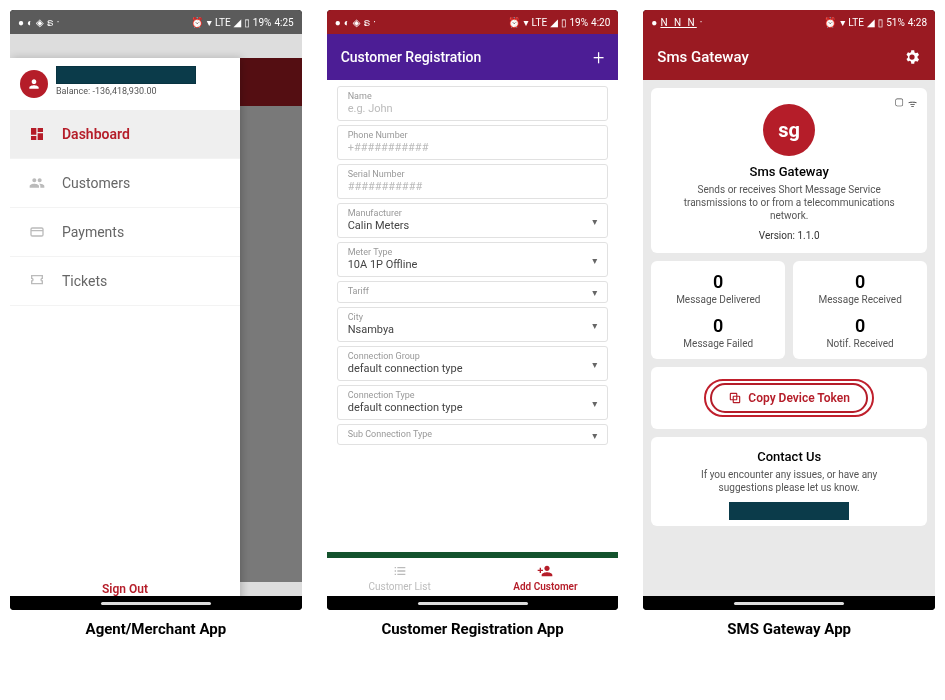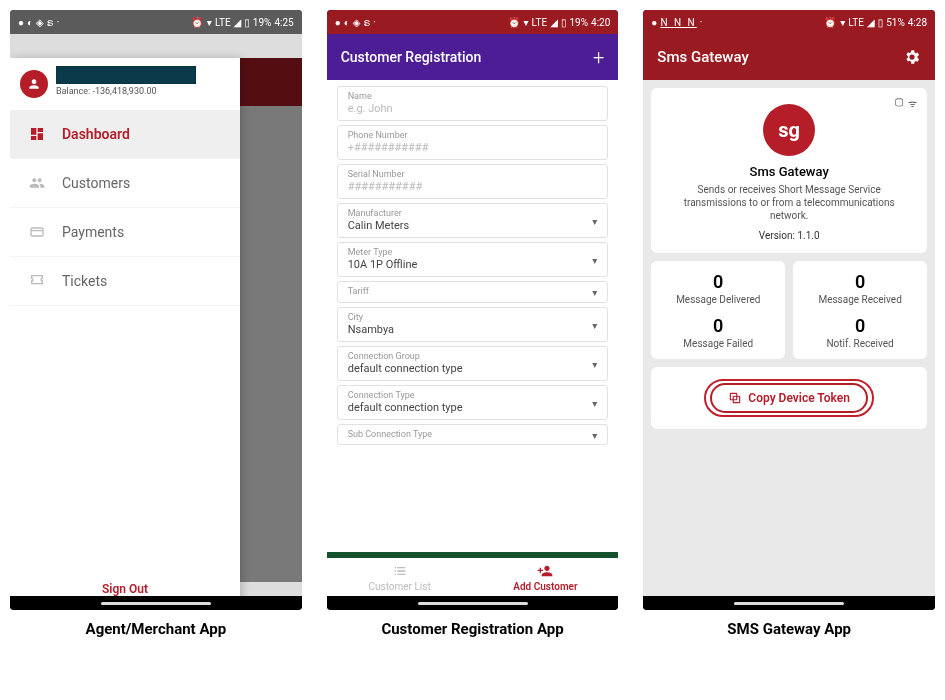--- a/index.html
+++ b/index.html
@@ -302,20 +302,25 @@
           <span class="copy-outer-ring">
             <span class="copy-btn">
               <svg width="14" height="14" viewBox="0 0 24 24" fill="none" stroke="#b51d29" stroke-width="2">
                   <rect x="9" y="9" width="11" height="11" rx="1"></rect>
                   <rect x="4" y="4" width="11" height="11" rx="1"></rect>
                 </svg>
               <span>Copy Device Token</span>
             </span>
           </span>
         </div>
+        <div class="card" style="padding-bottom:6px;">
+          <div class="p3-contact-title">Contact Us</div>
+          <div class="p3-contact-desc">If you encounter any issues, or have any suggestions please let us know.</div>
+          <div class="p3-contact-redact"></div>
+        </div>
       </div>
     </div>
     <div class="nav-home">
         <div class="bar"></div>
       </div>
   </div>
 
 </div>
 
 <div class="captions">

